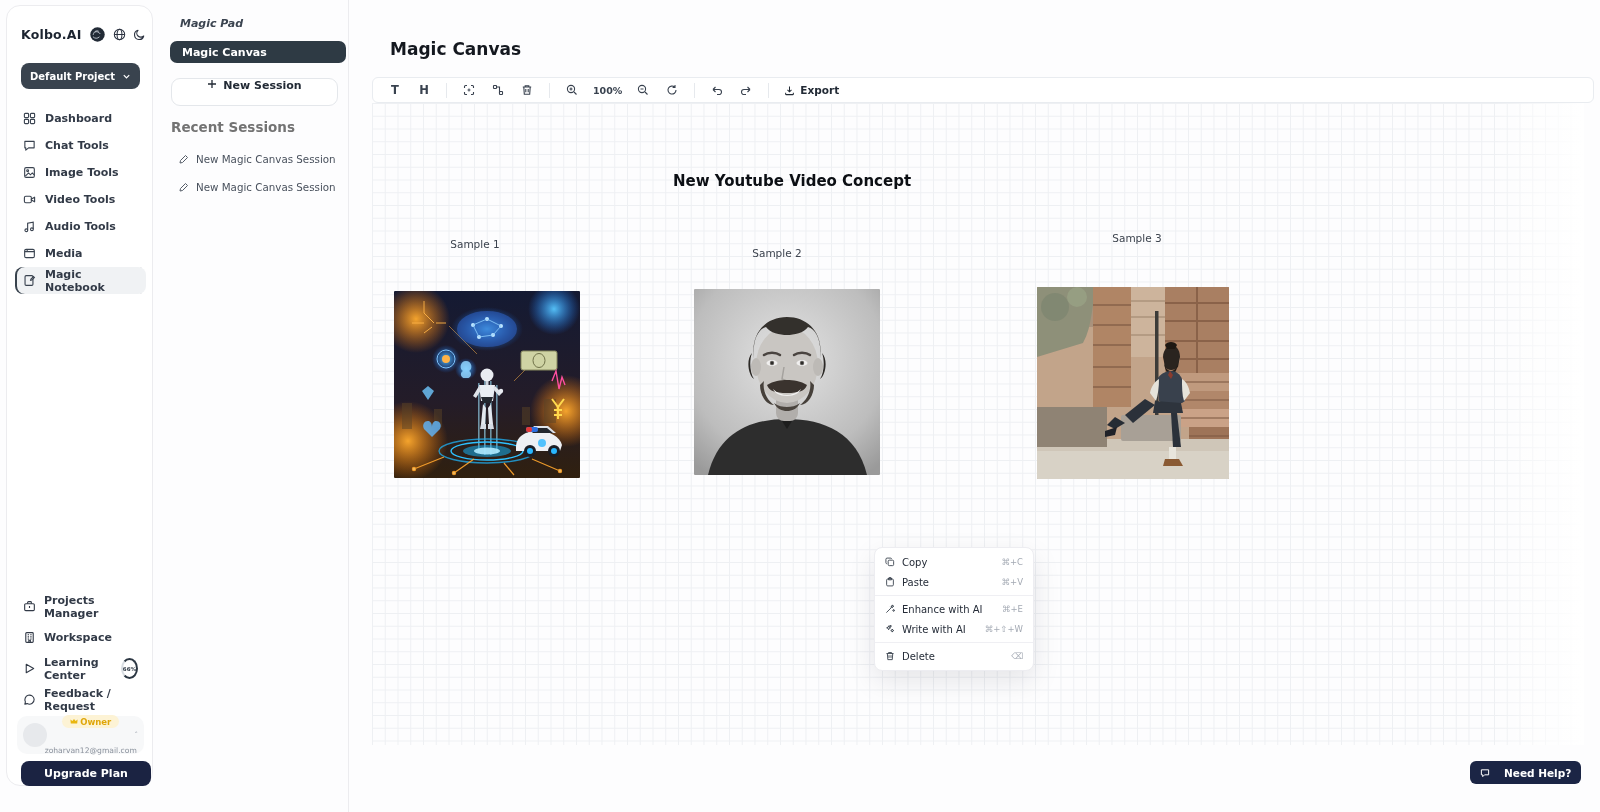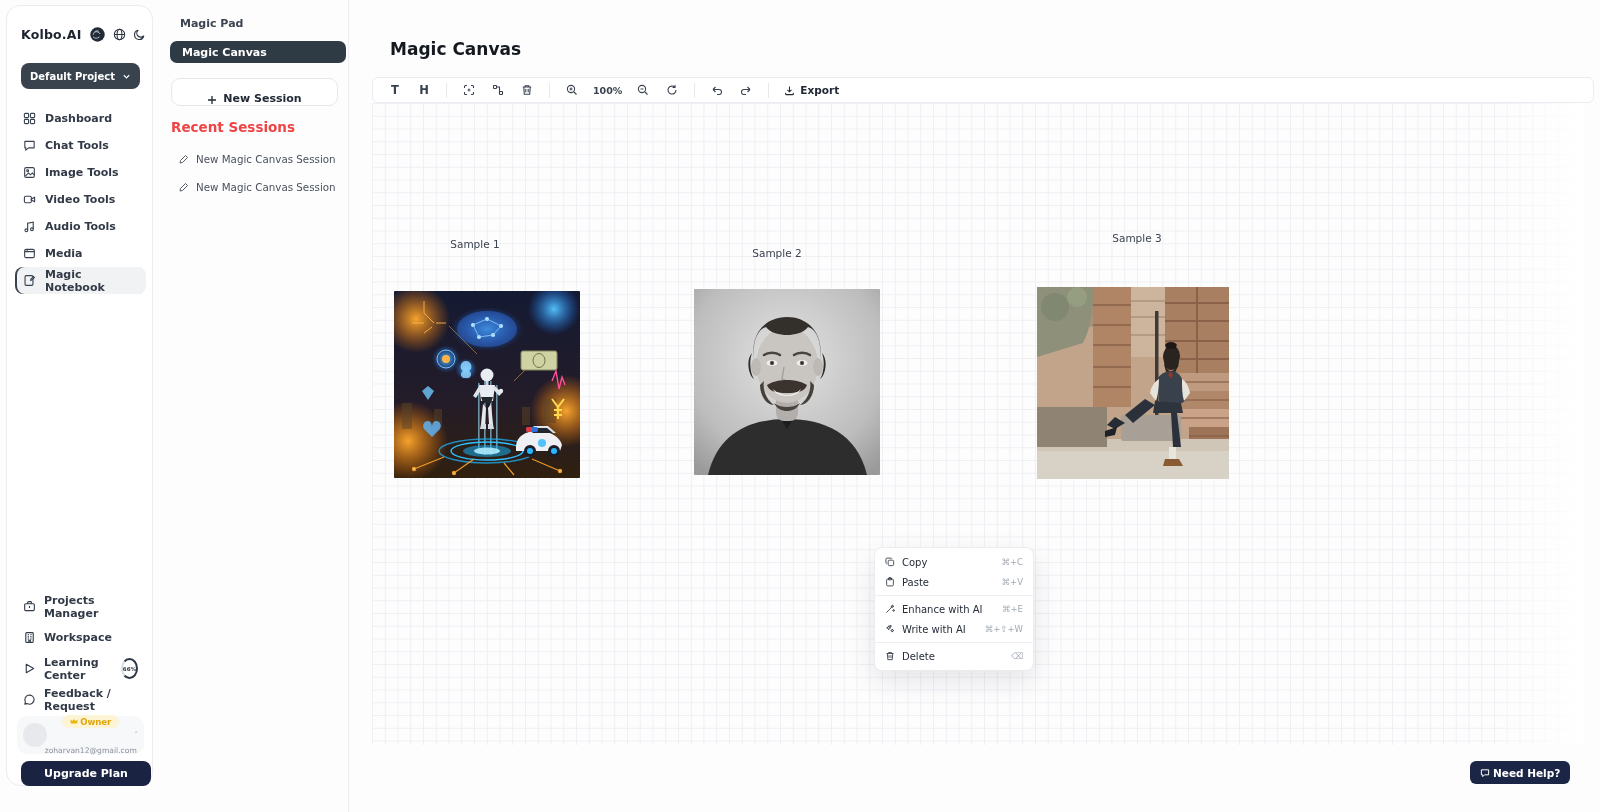--- a/index.html
+++ b/index.html
@@ -27,25 +27,25 @@
   .avatar { width:24px; height:24px; border-radius:50%; background:#e7e9ec; flex:none; }
   .user-meta { display:flex; flex-direction:column; align-items:center; gap:18px; flex:1; min-width:0; }
   .owner-badge { background:#fdf3d5; color:#dfa60a; font-size:8.5px; font-weight:800; padding:1.5px 8px; border-radius:8px; display:flex; align-items:center; gap:2px; }
   .owner-badge svg { width:8px; height:7px; }
   .email { font-size:7.6px; color:#8a919c; white-space:nowrap; }
   .user-caret { font-size:7px; color:#9aa1ab; }
   .upgrade-btn { left:14px; top:755px; width:130px; height:25px; background:#1b2342; border-radius:8px; color:#fff; font-size:11px; font-weight:700; display:flex; align-items:center; justify-content:center; cursor:pointer; }
 
   
   .panel-divider { left:348px; top:0; width:1px; height:812px; background:#ececef; }
-  .tab-pad { left:172px; top:15px; font-size:11px; font-weight:600; color:#3b4450; cursor:pointer; padding:2px 8px; }
+  .tab-pad { left:172px; top:15px; font-size:11px; font-weight:600; color:#3b4450; cursor:pointer; padding:2px 8px;font-style:italic; }
   .tab-canvas { left:170px; top:41px; width:176px; height:22px; background:#2e3a44; border-radius:7px; color:#fff; font-size:11px; font-weight:700; display:flex; align-items:center; padding:0 12px; cursor:pointer; }
-  .new-session { left:171px; top:78px; width:167px; height:28px; background:#fff; border:1px solid #e4e7eb; border-radius:9px; display:flex; align-items:flex-end; justify-content:center; gap:6px; font-size:11px; font-weight:600; color:#222a35; cursor:pointer; }
+  .new-session { left:171px; top:78px; width:167px; height:28px; background:#fff; border:1px solid #e4e7eb; border-radius:9px; display:flex; align-items:flex-start; justify-content:center; gap:6px; font-size:11px; font-weight:600; color:#222a35; cursor:pointer; }
   .new-session svg { width:10px; height:10px; }
-  .recent-title { left:171px; top:119px; font-size:13.5px; font-weight:800; color:#ef4444; }
+  .recent-title { left:171px; top:119px; font-size:13.5px; font-weight:800; color:#737373; }
   .session-item { left:179px; width:160px; height:16px; display:flex; align-items:center; gap:7px; font-size:10.3px; color:#49515d; cursor:pointer; }
   .session-item svg { width:10px; height:10px; color:#555d68; flex:none; }
 
   
   .page-title { left:390px; top:39px; font-size:17px; font-weight:800; color:#14181f; }
   .toolbar { left:372px; top:77px; width:1222px; height:26px; background:#fff; border:1px solid #e9ecf0; border-radius:6px; display:flex; align-items:center; padding:0 11px; gap:7px; }
   .tb-btn { width:22px; height:20px; display:flex; align-items:center; justify-content:center; border-radius:5px; color:#39424f; cursor:pointer; font-size:11.5px; font-weight:600; }
   .tb-btn svg { width:12px; height:12px; }
   .tb-sep { width:1px; height:15px; background:#e6e9ed; margin:0 4px; }
   .tb-zoom { font-size:9.5px; font-weight:600; color:#39424f; padding:0 3px; }
@@ -62,21 +62,21 @@
   .canvas-img svg { display:block; }
 
   
   .ctx-menu { left:874px; top:547px; width:160px; background:#fff; border:1px solid #ededf1; border-radius:8px; box-shadow:0 10px 28px rgba(20,24,40,.10); padding:4px 0; }
   .ctx-row { height:20px; display:flex; align-items:center; gap:7px; padding:0 10px; cursor:pointer; }
   .ctx-row svg { width:10px; height:10px; color:#3c4450; flex:none; }
   .ctx-label { font-size:10px; font-weight:500; color:#252c38; }
   .ctx-short { margin-left:auto; font-size:8.5px; color:#a3a9b3; }
   .ctx-sep { height:1px; background:#efeff3; margin:3px 0; }
 
-  .help-btn { left:1470px; top:761px; height:23px; background:#1b2545; border-radius:6px; color:#fff; display:flex; align-items:center; gap:3px; padding:0 10px; font-size:10.5px; font-weight:700; cursor:pointer; }
+  .help-btn { left:1470px; top:761px; height:23px; background:#1b2545; border-radius:6px; color:#fff; display:flex; align-items:center; gap:14px; padding:0 10px; font-size:10.5px; font-weight:700; cursor:pointer; }
   .help-btn svg { width:10px; height:10px; }
 </style>
 </head>
 <body>
 
 <div class="stage">
 
   <div class="abs sidebar">
     <div class="logo-row">
       <span class="brand">Kolbo.AI</span>
@@ -296,20 +296,21 @@
           <path d="M6 1.5v6M3.8 5.3L6 7.5l2.2-2.2M1.8 8.5v1.2a.8.8 0 00.8.8h6.8a.8.8 0 00.8-.8V8.5"></path>
         </svg>
       <span>Export</span>
     </span>
   </div>
 
   <div class="abs canvas-grid">
     <div class="abs grid-fade-r"></div>
   </div>
 
+  <div class="abs canvas-heading">New Youtube Video Concept</div>
 
   <div class="abs sample-label" style="left:425px;top:238px">Sample 1</div>
   <div class="abs sample-label" style="left:727px;top:247px">Sample 2</div>
   <div class="abs sample-label" style="left:1087px;top:232px">Sample 3</div>
 
   <div class="abs canvas-img" style="left:394px;top:291px;width:186px;height:187px">
     <svg viewBox="0 0 186 187" width="186" height="187">
       <defs>
         <radialGradient id="glowO" cx="50%" cy="50%" r="50%">
             <stop offset="0%" stop-color="#ffab2e" stop-opacity=".95"></stop>

